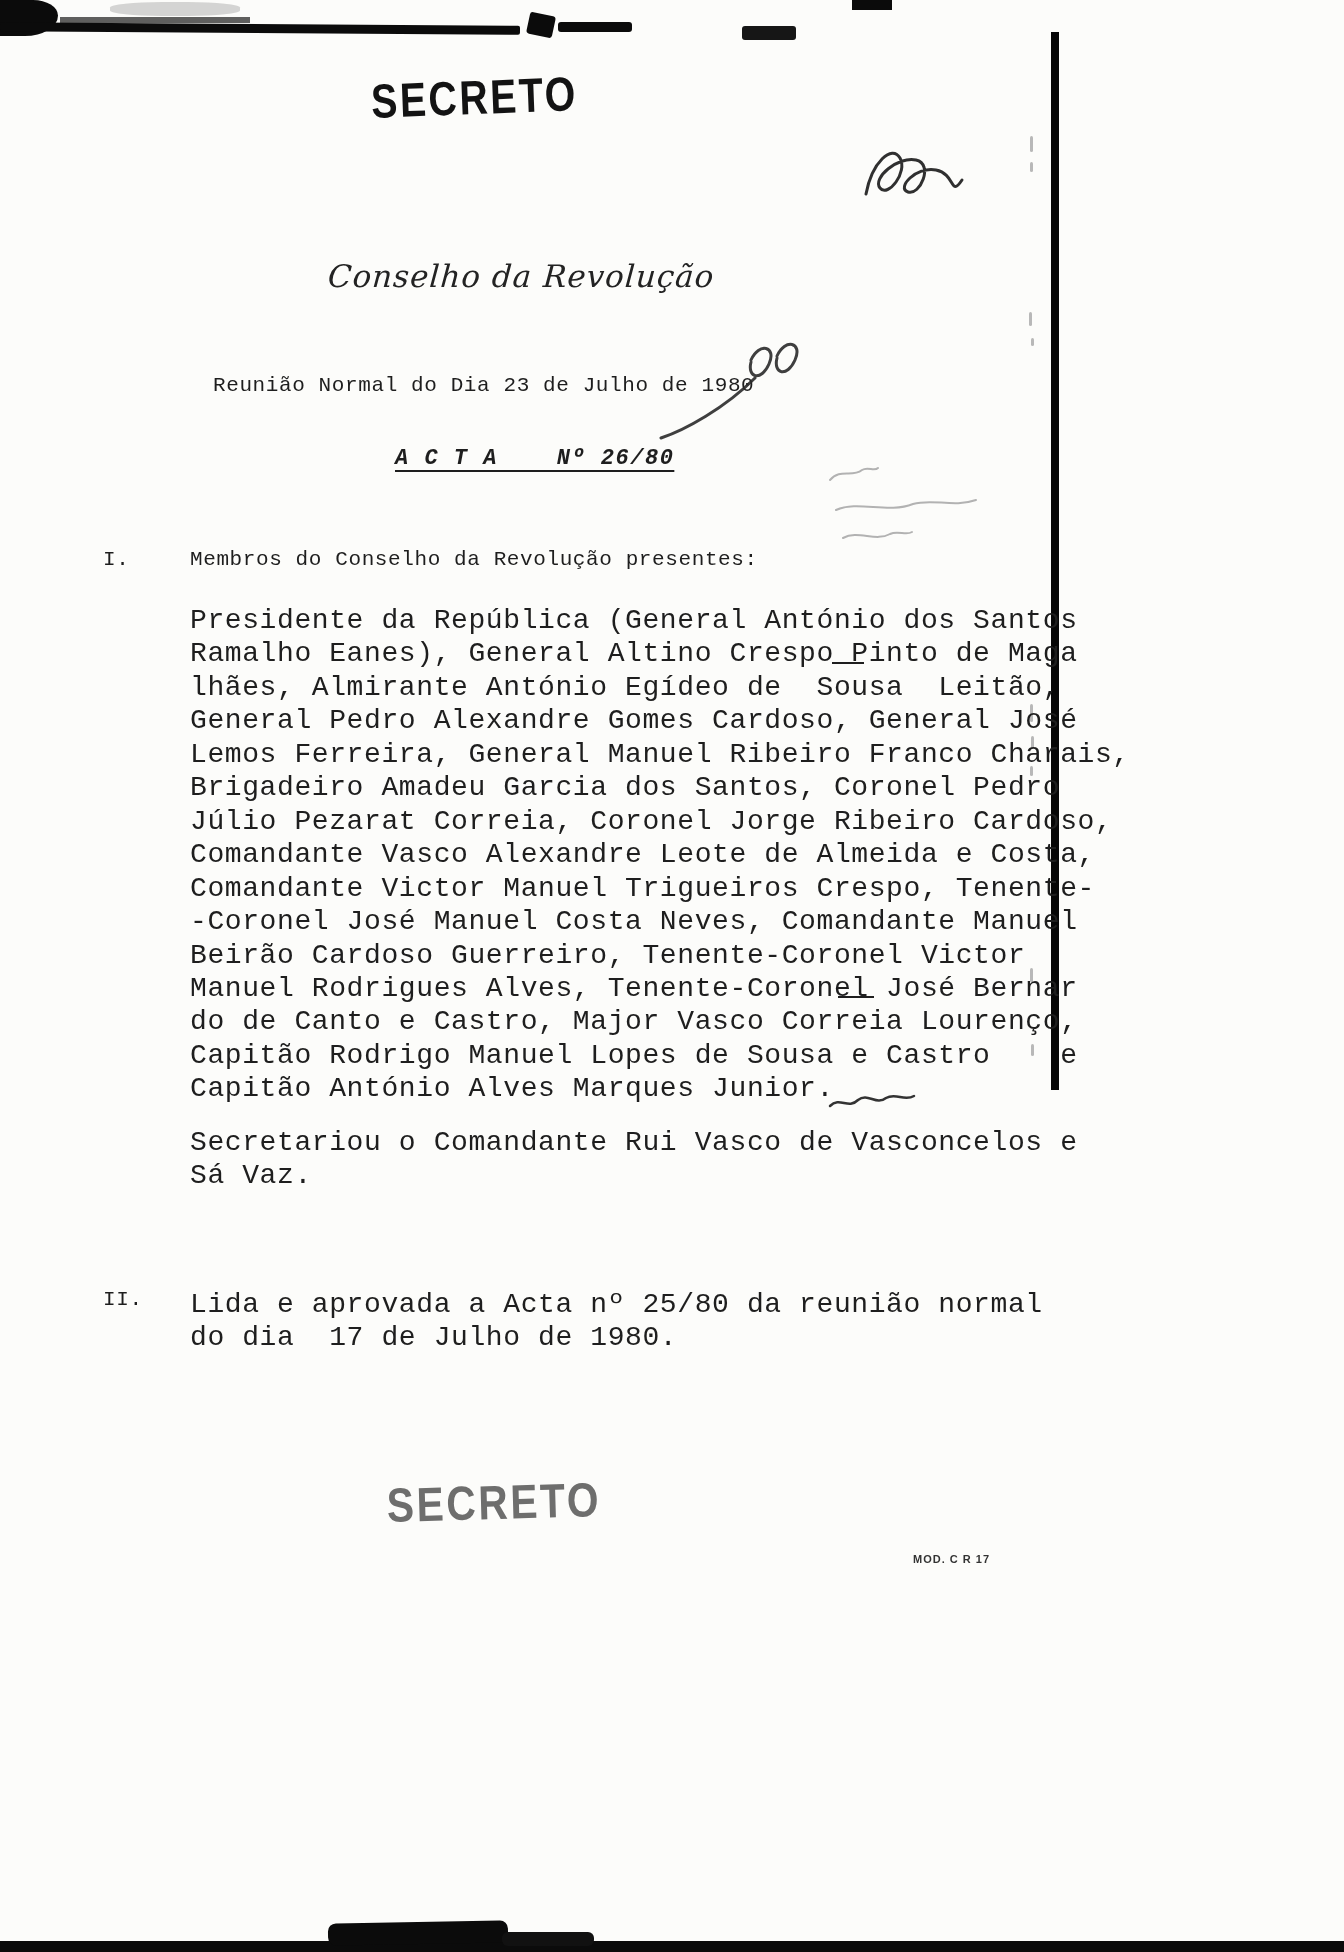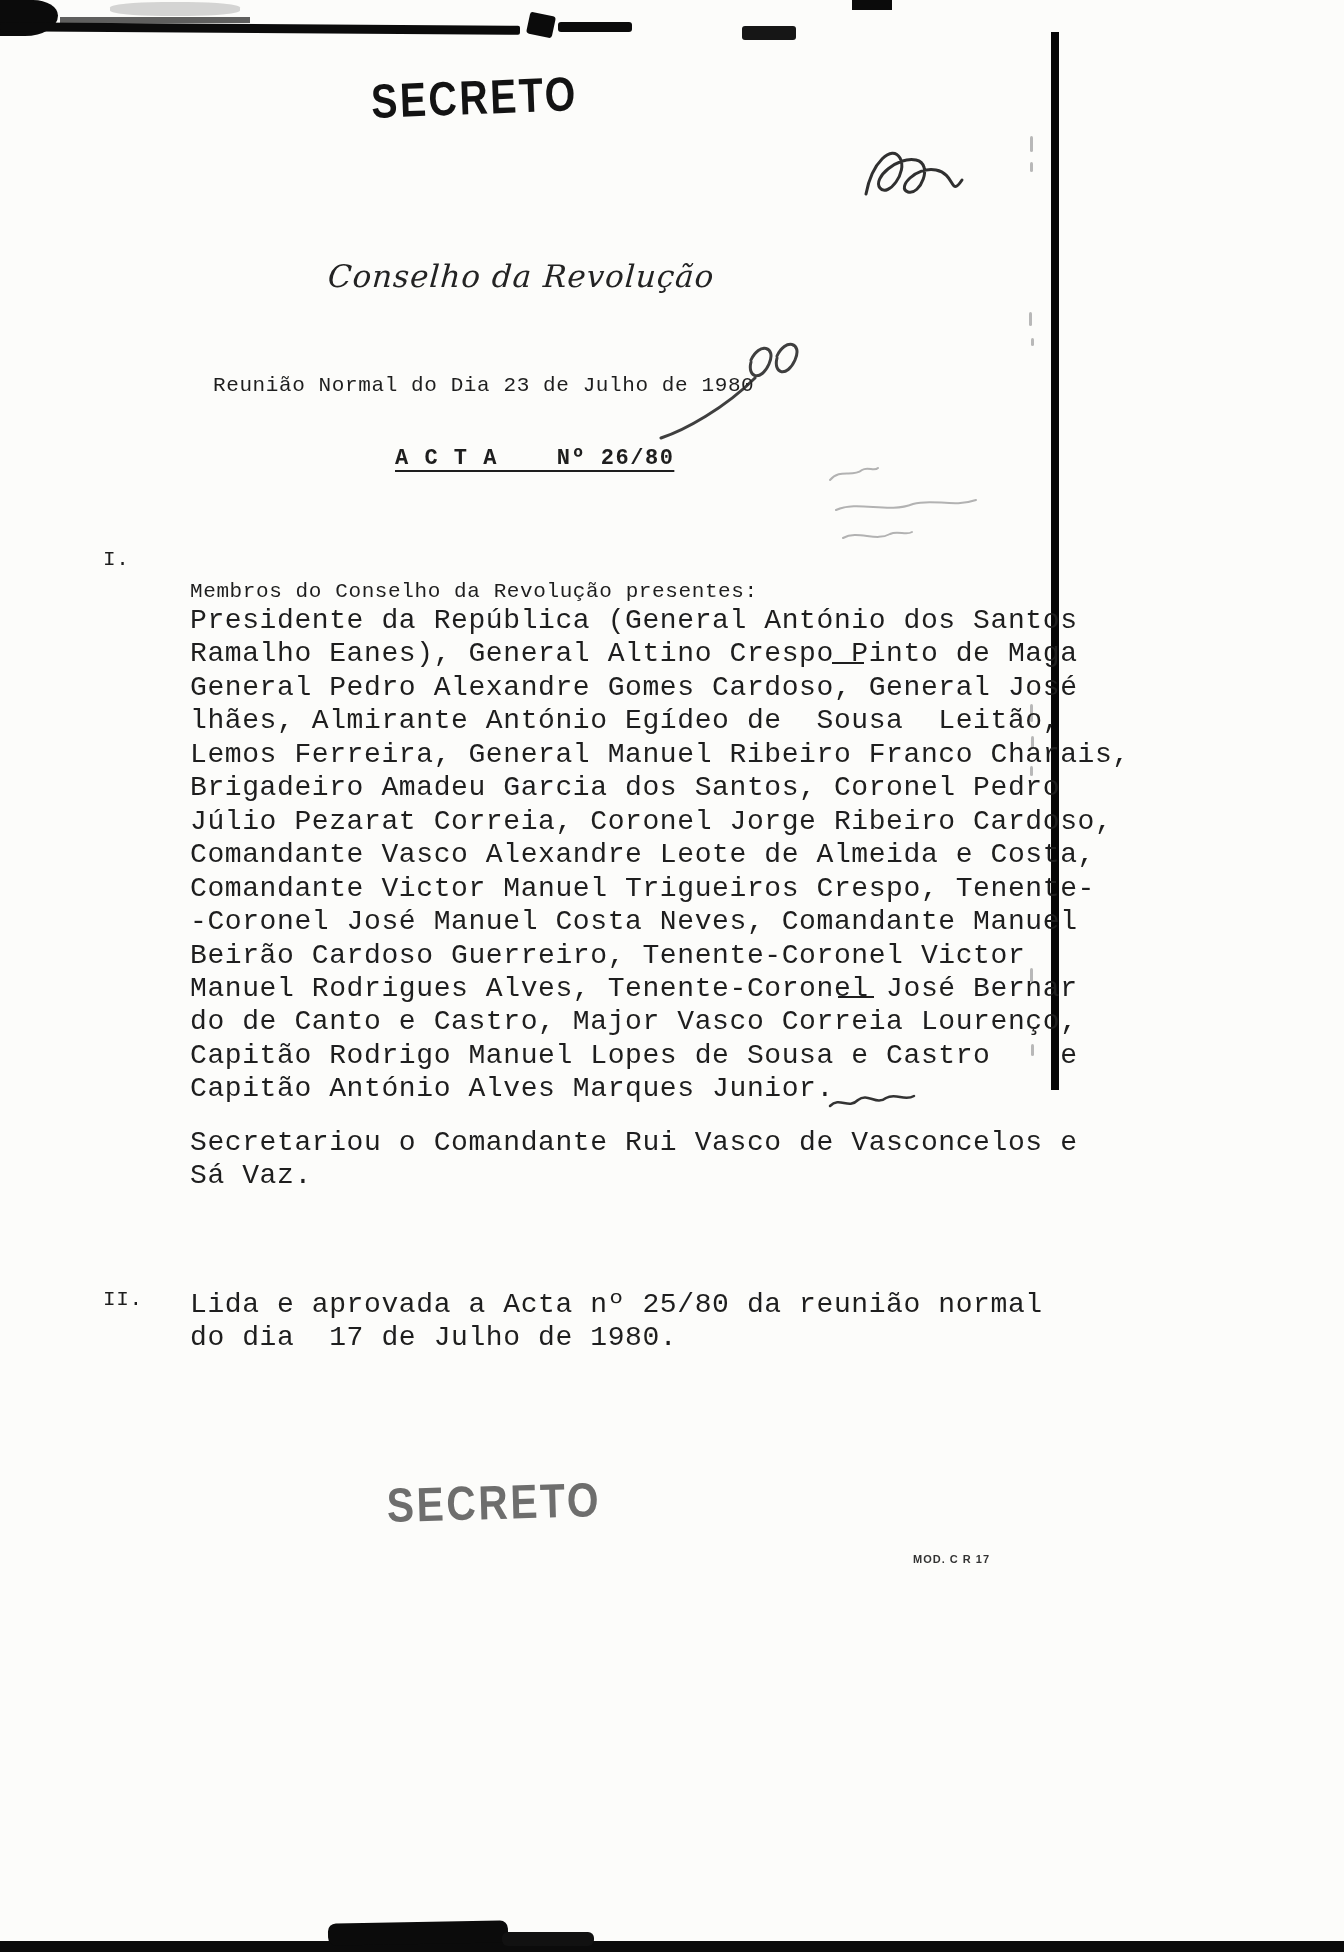--- a/index.html
+++ b/index.html
@@ -34,20 +34,21 @@
     transform:skewX(-4deg);
   }
   .acta{
     position:absolute;
     font-size:22px;
     font-weight:700;
     letter-spacing:1.5px;
     text-decoration:underline;
     text-underline-offset:6px;
     white-space:pre;
+    font-style:italic;
   }
   .sec-num{position:absolute;font-size:21px;letter-spacing:.6px;}
   .form-code{
     position:absolute;
     font-family:"Liberation Sans",sans-serif;
     font-size:11px;font-weight:700;letter-spacing:1px;color:#333;padding-left:35px;
   }
   .art{position:absolute;background:#0b0b0b;}
   .rdash{position:absolute;width:3px;background:#9b9b9b;border-radius:2px;opacity:.7;}
   .underl{position:absolute;height:2px;background:#1e1e1e;}
@@ -100,27 +101,27 @@
 
   <svg class="hand" style="left:818px;top:458px;" width="170" height="100" viewBox="0 0 170 100">
     <g fill="none" stroke="#a6a6a6" stroke-width="2" stroke-linecap="round" opacity=".85">
       <path d="M12,22 C22,10 34,20 44,12 C50,8 56,14 60,10"></path>
       <path d="M18,52 C40,42 70,56 95,46 C115,40 135,50 158,42"></path>
       <path d="M25,80 C40,72 58,84 72,76 C80,72 88,78 94,74"></path>
     </g>
   </svg>
 
   <div class="sec-num" style="left:103px;top:548px;">I.</div>
-  <div class="typew" style="left:190px;top:548px;margin-top:32px;">Membros do Conselho da Revolução presentes:</div>
+  <div class="typew" style="left:190px;top:548px;">Membros do Conselho da Revolução presentes:</div>
 
   <div class="lines" style="position:absolute;left:190px;top:604px;">
     <div class="line">Presidente da República (General António dos Santos</div>
     <div class="line">Ramalho Eanes), General Altino Crespo Pinto de Maga</div>
+    <div class="line">lhães, Almirante António Egídeo de  Sousa  Leitão,</div>
     <div class="line">General Pedro Alexandre Gomes Cardoso, General José</div>
-    <div class="line">lhães, Almirante António Egídeo de  Sousa  Leitão,</div>
     <div class="line">Lemos Ferreira, General Manuel Ribeiro Franco Charais,</div>
     <div class="line">Brigadeiro Amadeu Garcia dos Santos, Coronel Pedro</div>
     <div class="line">Júlio Pezarat Correia, Coronel Jorge Ribeiro Cardoso,</div>
     <div class="line">Comandante Vasco Alexandre Leote de Almeida e Costa,</div>
     <div class="line">Comandante Victor Manuel Trigueiros Crespo, Tenente-</div>
     <div class="line">-Coronel José Manuel Costa Neves, Comandante Manuel</div>
     <div class="line">Beirão Cardoso Guerreiro, Tenente-Coronel Victor</div>
     <div class="line">Manuel Rodrigues Alves, Tenente-Coronel José Bernar</div>
     <div class="line">do de Canto e Castro, Major Vasco Correia Lourenço,</div>
     <div class="line">Capitão Rodrigo Manuel Lopes de Sousa e Castro    e</div>

